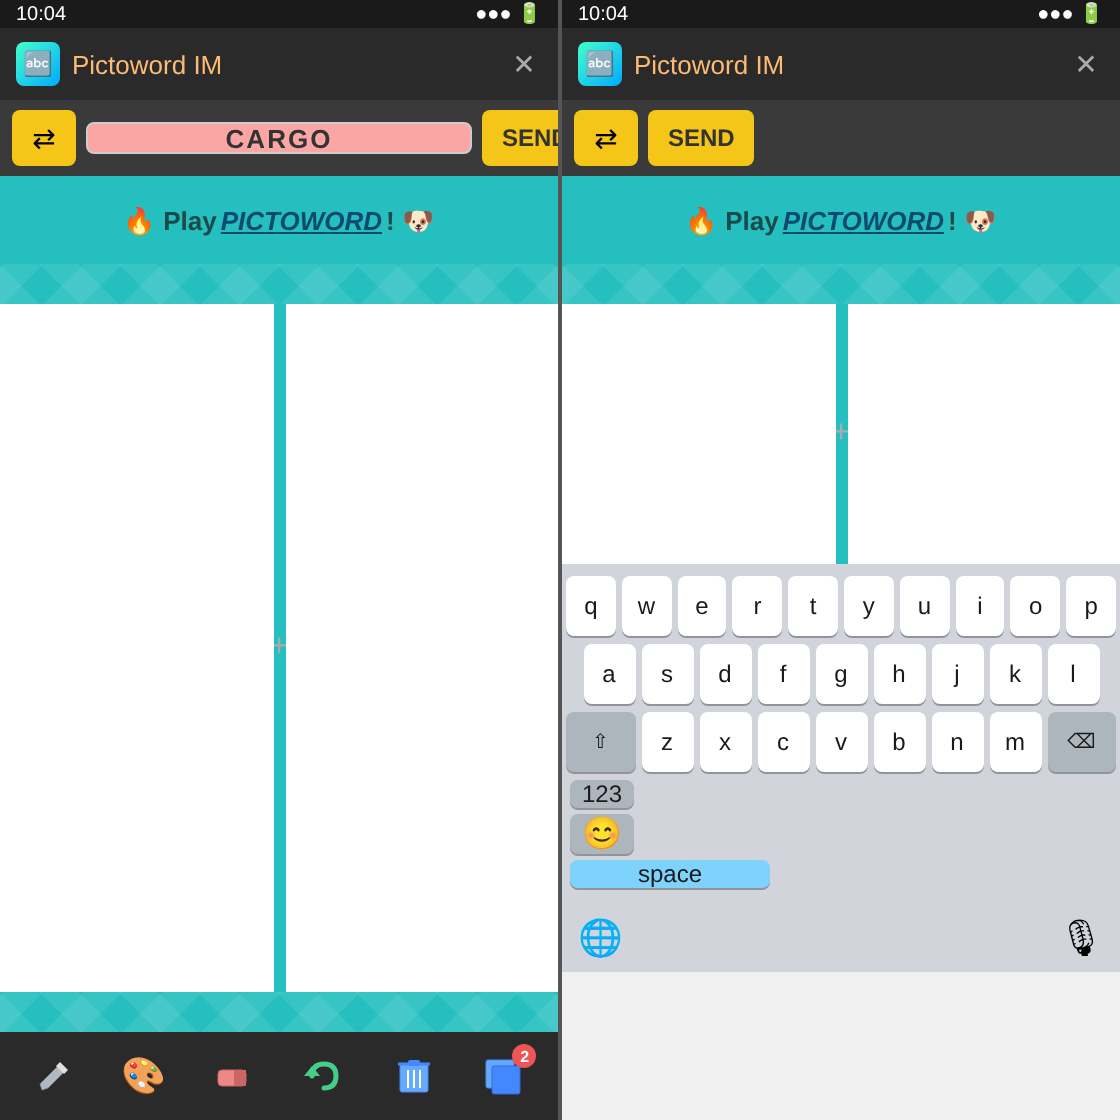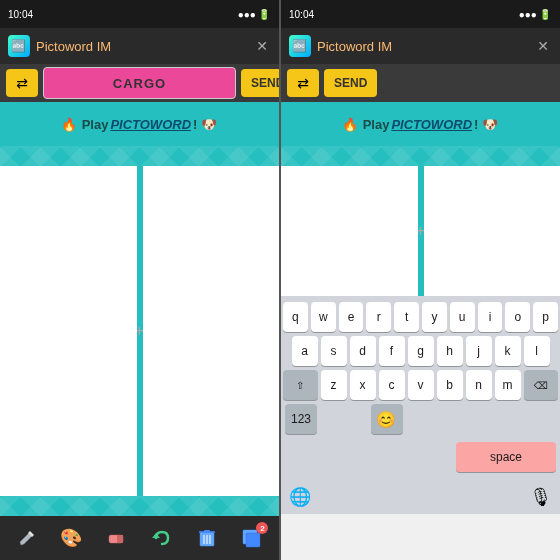--- a/index.html
+++ b/index.html
@@ -24,21 +24,21 @@
     }
 
     .status-bar {
       background: #1a1a1a;
       color: white;
       font-size: 10px;
       padding: 3px 8px;
       display: flex;
       justify-content: space-between;
       align-items: center;
-      height: 28px;
+      height: 14px;
     }
 
     .status-right {
       display: flex;
       gap: 3px;
       align-items: center;
     }
 
     .app-header {
       background: #2a2a2a;
@@ -96,29 +96,29 @@
       display: flex;
       align-items: center;
       justify-content: center;
       cursor: pointer;
       font-size: 14px;
       flex-shrink: 0;
     }
 
     .word-input {
       flex: 1;
-      background: #ec4899;
+      background: #fca5a5;
       border: 1px solid #ccc;
       border-radius: 4px;
       padding: 4px 8px;
       font-size: 13px;
       font-weight: 600;
       text-align: center;
       letter-spacing: 1px;
-      height: 32px;
+      height: 16px;
       color: #333;
     }
 
     .send-btn {
       background: #f5c518;
       border: none;
       border-radius: 4px;
       padding: 0 10px;
       height: 28px;
       font-size: 12px;
@@ -272,25 +272,26 @@
     .key.dark {
       background: #adb5bd;
       color: #1a1a1a;
     }
 
     .kb-bottom {
       display: flex;
       justify-content: space-between;
       padding: 0 2px;
       gap: 3px;
+      flex-direction: column;
     }
 
     .kb-num { min-width: 32px; }
     .kb-emoji { min-width: 32px; font-size: 16px; }
-    .kb-space { flex: 1; background: #fca5a5; margin-top: 38px; }
+    .kb-space { flex: 1; background: #7dd3fc; }
     .kb-return { min-width: 60px; font-size: 10px; color: #1a1a1a; }
 
     .globe-mic-bar {
       background: #d1d5db;
       display: flex;
       justify-content: space-between;
       align-items: center;
       padding: 4px 8px 6px;
     }
 

